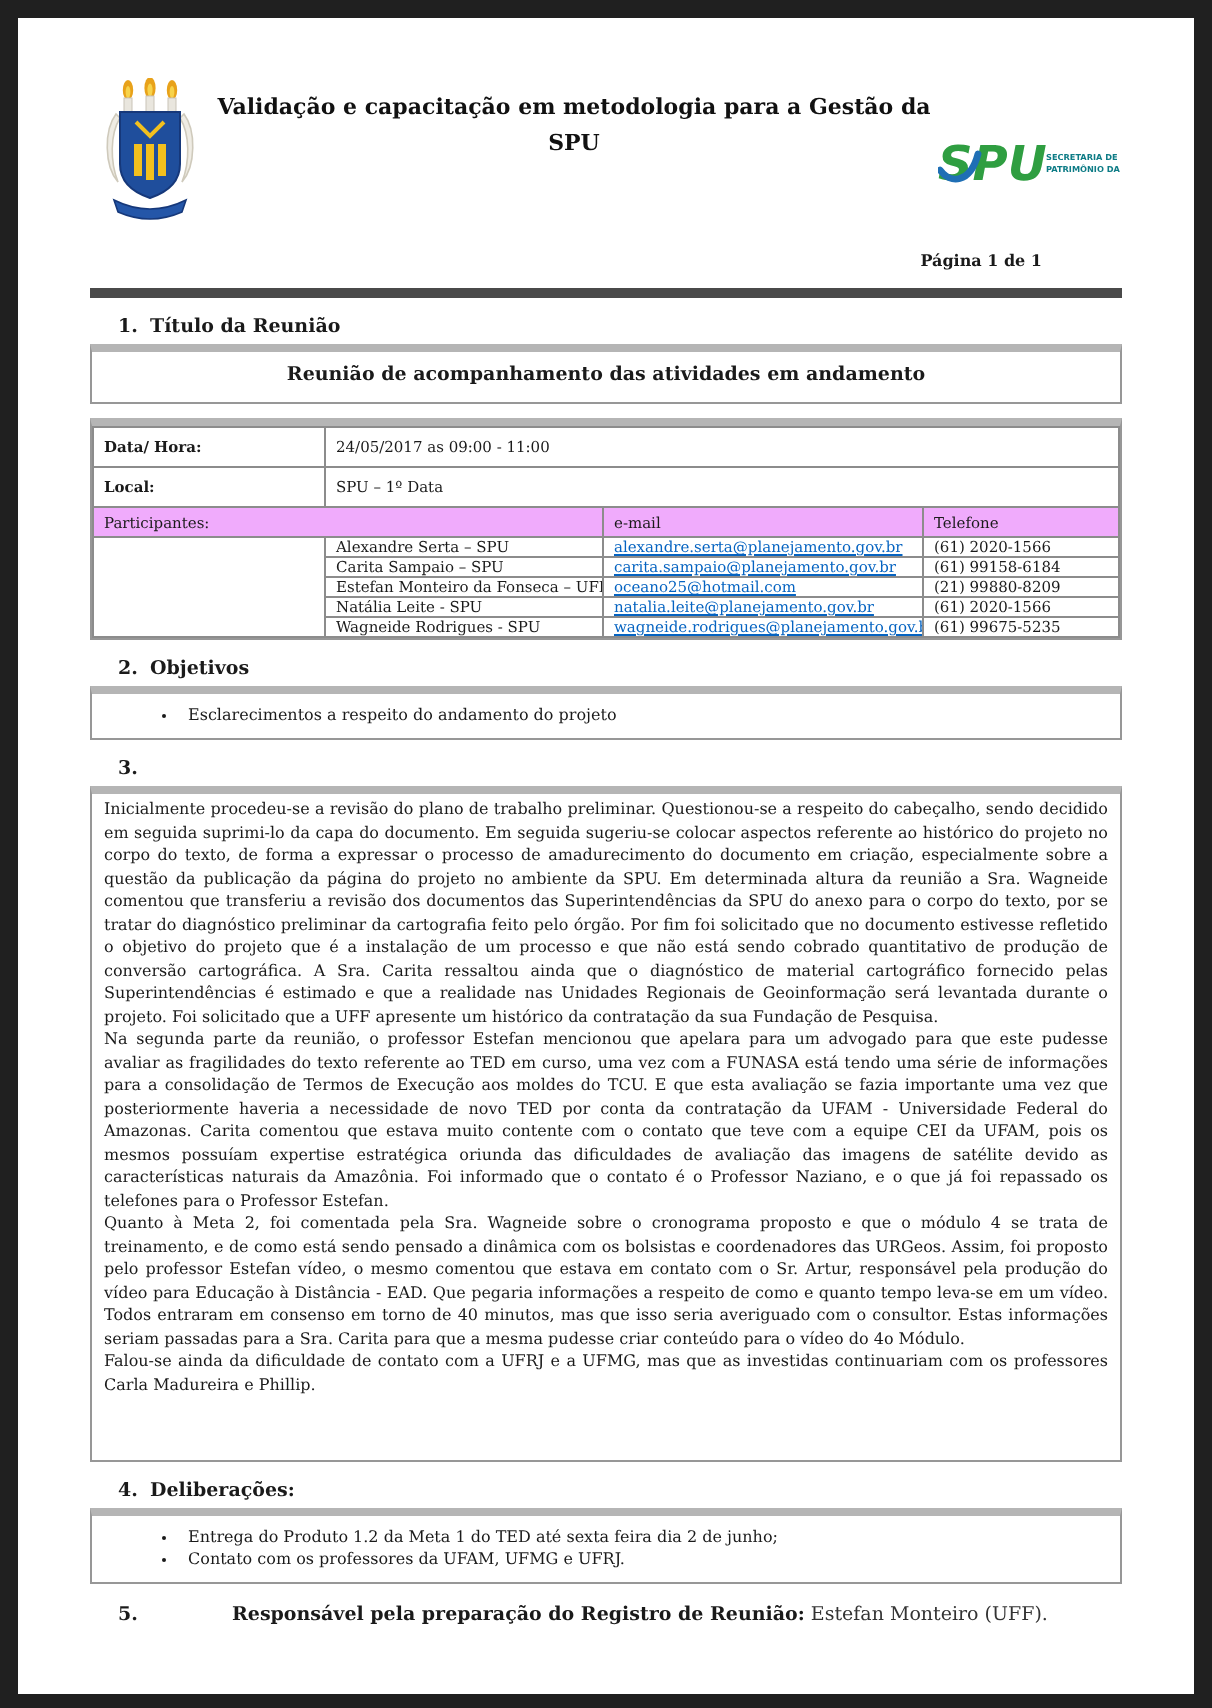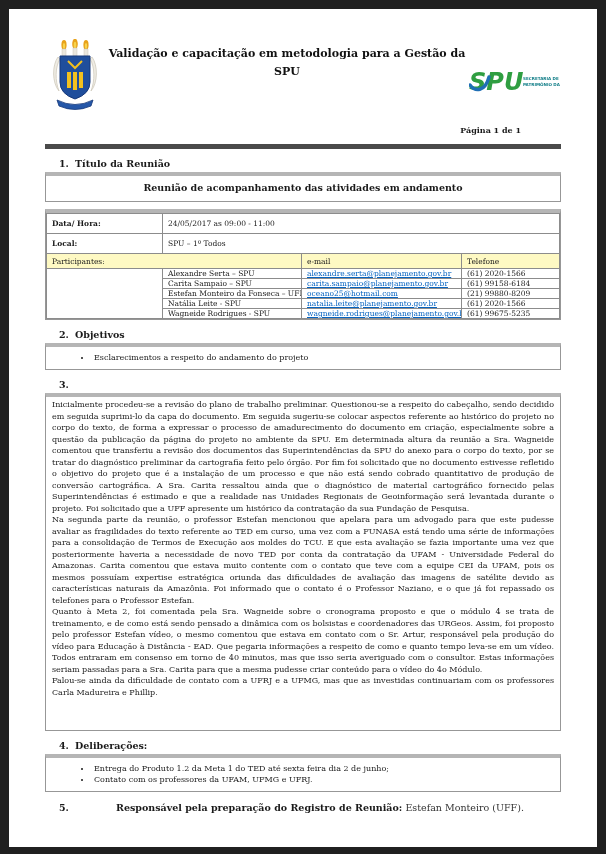--- a/index.html
+++ b/index.html
@@ -48,21 +48,21 @@
   table.meta{
     width:100%;border-collapse:collapse;table-layout:fixed;
     font-size:7.5px;
   }
   table.meta td{
     border:1px solid #8c8c8c;padding:1px 5px;vertical-align:middle;
     overflow:hidden;white-space:nowrap;
   }
   table.meta .lbl{font-weight:bold;}
   table.meta .row-tall td{height:17px;margin-left:12px;}
-  table.meta .hdr td{background:#fef9c3;height:12px;}
+  table.meta .hdr td{background:#f0abfc;height:12px;}
   table.meta .prow td{height:8px;padding-top:0;padding-bottom:0;}
   a.email{color:#0563c1;text-decoration:underline;}
   
   .bullet-box{font-size:8px;padding:5px 8px 6px 8px;}
   .bullet-box ul{margin:0;padding-left:38px;}
   .bullet-box li{margin:0;padding-left:2px;line-height:11px;}
   
   .minutes-box{
     font-size:8px;line-height:11.5px;text-align:justify;
     padding:2px 6px 20px 6px;min-height:338px;
@@ -139,21 +139,21 @@
           <col style="width:160px">
           <col>
         </colgroup>
       <tbody>
           <tr class="row-tall">
         <td class="lbl">Data/ Hora:</td>
         <td colspan="3">24/05/2017 as 09:00 - 11:00</td>
       </tr>
       <tr class="row-tall">
         <td class="lbl">Local:</td>
-        <td colspan="3">SPU – 1º Todos</td>
+        <td colspan="3">SPU – 1º Data</td>
       </tr>
       <tr class="hdr">
         <td colspan="2">Participantes:</td>
         <td>e-mail</td>
         <td>Telefone</td>
       </tr>
       <tr class="prow">
         <td rowspan="5"></td>
         <td>Alexandre Serta – SPU</td>
         <td><a class="email" href="#">alexandre.serta@planejamento.gov.br</a></td>

